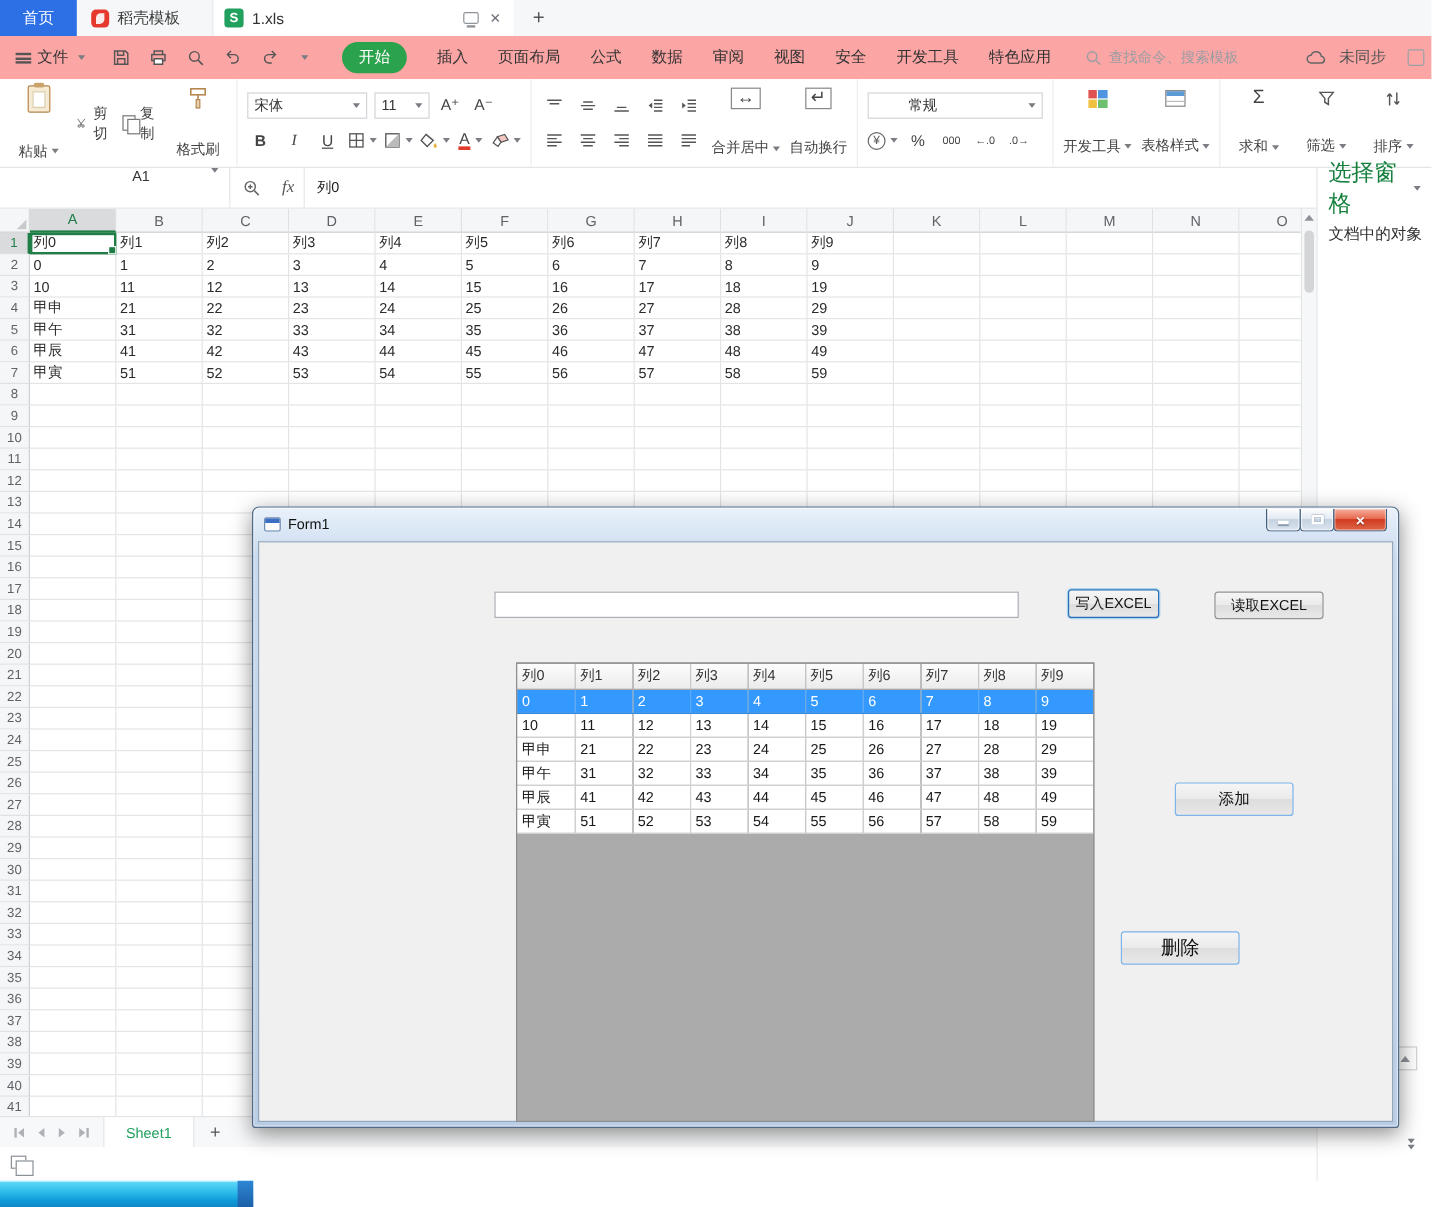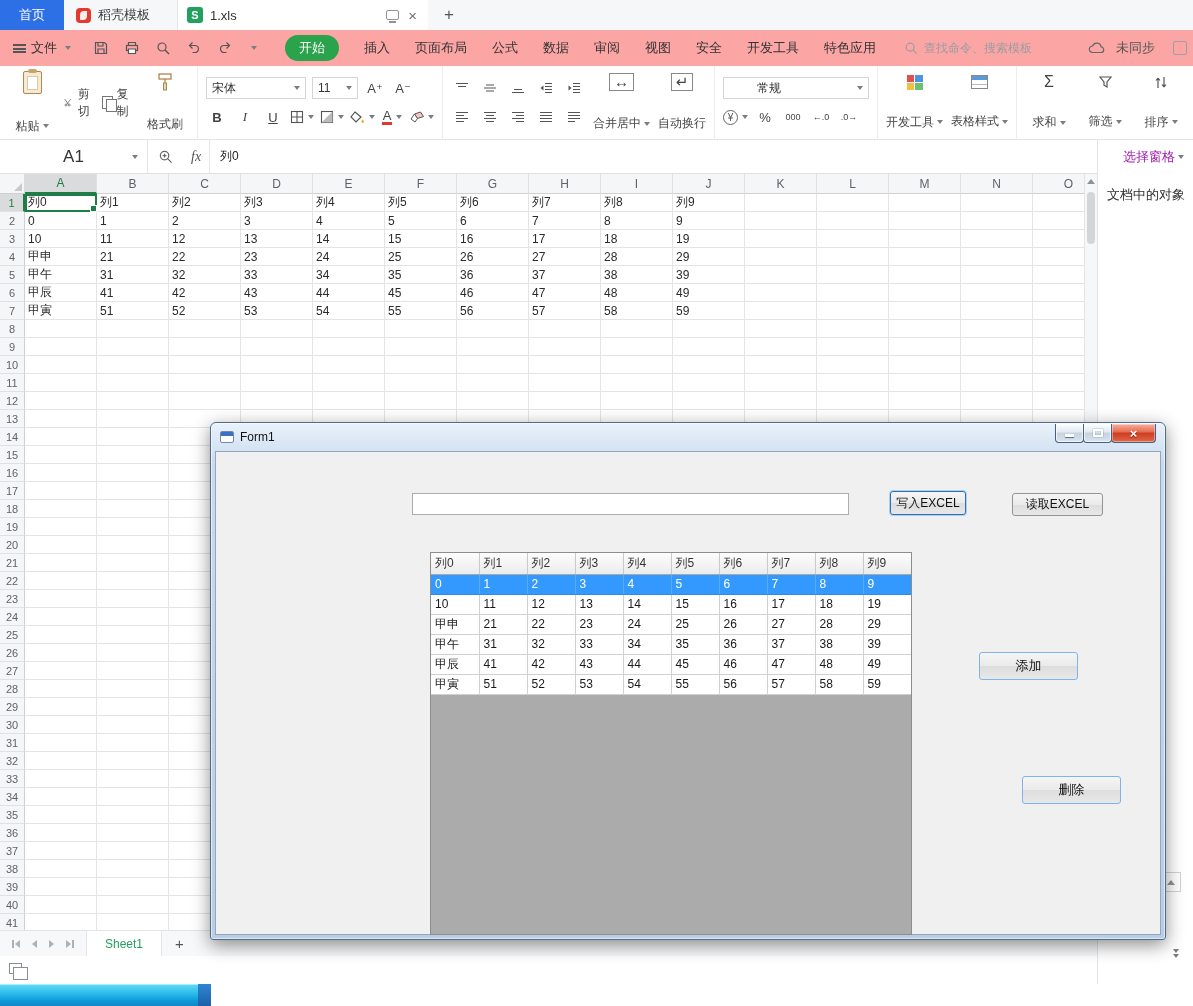--- a/index.html
+++ b/index.html
@@ -72,21 +72,21 @@
   .ico-cf i:nth-child(2){background:#4f94e0;}
   .ico-cf i:nth-child(3){background:#f0c040;}
   .ico-cf i:nth-child(4){background:#6cc070;}
   .ico-ts{width:17px;height:14px;border:1px solid #888;background:linear-gradient(#5b9bd5 0 4px,#fff 4px);position:relative;}
   .ico-ts::after{content:'';position:absolute;left:0;right:0;top:8px;height:1px;background:#bbb;}
   .ico-fmt{width:16px;height:14px;border:1px solid #888;background:linear-gradient(var(--accent-green) 0 4px,#fff 4px);}
   .sigma{font-size:16px;color:#444;line-height:1;}
 
   
   .fbar{position:absolute;top:140px;left:0;width:1097px;height:34px;background:#fff;border-bottom:1px solid #dfe0e2;display:flex;align-items:center;}
-  .namebox{width:148px;height:100%;display:flex;align-items:center;justify-content:center;border-right:1px solid #e6e7e9;position:relative;font-size:17px;}
+  .namebox{width:148px;height:100%;display:flex;justify-content:center;border-right:1px solid #e6e7e9;position:relative;font-size:12px;margin-left:44px;}
   .namebox .caret{position:absolute;right:9px;}
   .fico{padding:0 10px;display:flex;align-items:center;}
   .fx{font-family:"Liberation Serif",serif;font-style:italic;font-size:14px;color:#555;padding:0 8px;}
   .fcontent{flex:1;height:100%;display:flex;align-items:center;border-left:1px solid #e6e7e9;padding-left:10px;font-size:12px;color:#222;}
 
   
   .sheet{position:absolute;top:174px;left:0;width:1084px;height:756px;overflow:hidden;background:#fff;font-size:12px;}
   .chead{display:flex;height:20px;}
   .corner{width:25px;height:20px;background:#f5f6f7;border-right:1px solid #d9dadc;border-bottom:1px solid #cfd0d2;position:relative;flex:none;}
   .corner::after{content:'';position:absolute;right:2px;bottom:2px;border-left:8px solid transparent;border-bottom:8px solid #c9cacc;}
@@ -100,21 +100,21 @@
   .cell.active::after{content:'';position:absolute;right:-1px;bottom:-1px;width:5px;height:5px;background:var(--selection-green);border:1px solid #fff;}
 
   
   .vscroll{position:absolute;top:174px;left:1084px;width:13px;height:756px;background:#f6f7f8;border-left:1px solid #e3e4e6;}
   .tri-up{width:0;height:0;border-left:4px solid transparent;border-right:4px solid transparent;border-bottom:5px solid #8f9399;margin:5px auto 0;}
   .tri-down{width:0;height:0;border-left:4px solid transparent;border-right:4px solid transparent;border-top:5px solid #8f9399;margin:0 auto;position:absolute;bottom:5px;left:2px;}
   .vthumb{position:absolute;top:18px;left:2px;width:8px;height:52px;background:#d4d5d7;border-radius:4px;}
 
   
   .rpanel{position:absolute;top:140px;left:1097px;right:0;height:844px;background:#fff;border-left:1px solid #e3e4e6;}
-  .rp-head{height:34px;display:flex;align-items:center;padding:0 9px;color:#a21caf;font-size:13px;justify-content:flex-end;}
+  .rp-head{height:34px;display:flex;align-items:center;padding:0 9px;color:#15803d;font-size:19px;}
   .rp-title{padding:12px 9px 0;color:#2f2f2f;font-size:13px;white-space:nowrap;}
   .rp-up{position:absolute;right:12px;bottom:92px;width:20px;height:20px;border:1px solid #d2d3d5;display:flex;align-items:center;justify-content:center;background:#fff;}
   .tri-up2{width:0;height:0;border-left:4px solid transparent;border-right:4px solid transparent;border-bottom:5px solid #8f9399;}
   .rp-collapse{position:absolute;right:14px;bottom:26px;display:flex;flex-direction:column;gap:1px;align-items:center;}
   .rp-collapse .caret{margin:0;}
 
   
   .sheetbar{position:absolute;top:930px;left:0;width:1097px;height:26px;background:#f7f8f9;border-top:1px solid #e3e4e6;display:flex;align-items:stretch;font-size:12px;}
   .nav{display:flex;align-items:center;gap:12px;padding:0 12px;}
   .navbtn{display:flex;align-items:center;gap:1px;}
@@ -138,21 +138,21 @@
   .wbtn.close{width:45px;background:linear-gradient(180deg,#f6b0a0,#e66a4f 45%,#cf3c1f 50%,#e0674a);color:#fff;font-weight:bold;font-size:13px;box-shadow:inset 0 0 0 1px rgba(255,255,255,.4);}
   .mingl{width:9px;height:3px;background:#fff;box-shadow:0 1px 1px rgba(40,60,90,.7);margin-top:5px;}
   .maxgl{width:10px;height:8px;border:2px solid #fff;box-shadow:0 0 1px rgba(40,60,90,.8),inset 0 0 1px rgba(40,60,90,.8);}
   .close-x{line-height:1;text-shadow:0 1px 1px #7e2012;}
   .fclient{position:absolute;left:4px;right:4px;top:28px;bottom:4px;background:#f0f0f0;border:1px solid #93a7bc;}
   .tbox{position:absolute;left:196px;top:41px;width:437px;height:22px;border:1px solid #abadb3;background:#fff;font-size:12px;padding:0 3px;font-family:inherit;}
   .wbutton{position:absolute;font-family:inherit;font-size:12px;color:#111;background:linear-gradient(180deg,#f5f5f5,#eaeaea 50%,#dddddd 50%,#e8e8e8);border:1px solid #949494;border-radius:3px;}
   .btn-write{left:674px;top:39px;width:76px;height:24px;border:1px solid #2a72b8;box-shadow:0 0 0 1px #a9d1f0;}
   .btn-read{left:796px;top:41px;width:91px;height:23px;}
   .btn-add{left:763px;top:200px;width:99px;height:28px;font-size:13px;border:1px solid #7eb4ea;}
-  .btn-del{left:806px;top:324px;width:99px;height:28px;font-size:13px;border:1px solid #7eb4ea;}
+  .btn-del{left:718px;top:324px;width:99px;height:28px;font-size:16px;border:1px solid #7eb4ea;}
   .dgv{position:absolute;left:214px;top:100px;width:482px;height:383px;border:1px solid #8d8d8d;background:#ababab;overflow:hidden;}
   .dgv-t{border-collapse:collapse;table-layout:fixed;width:480px;font-size:12px;}
   .dgv-t th{width:48px;height:21px;font-weight:normal;text-align:left;padding:0 4px;background:linear-gradient(#fdfdfd,#ebebeb);border-right:1px solid #c9c9c9;border-bottom:1px solid #a9a9a9;white-space:nowrap;overflow:hidden;}
   .dgv-t td{height:20px;padding:0 4px;background:#fff;border-right:1px solid #d0d0d0;border-bottom:1px solid #d0d0d0;white-space:nowrap;overflow:hidden;color:#1a1a1a;}
   .dgv-t tr.sel td{background:var(--row-highlight);color:#fff;border-right-color:#5aaaf5;border-bottom-color:#2f8ae0;}
 </style>
 </head>
 <body>
 
 <div class="tabstrip">

